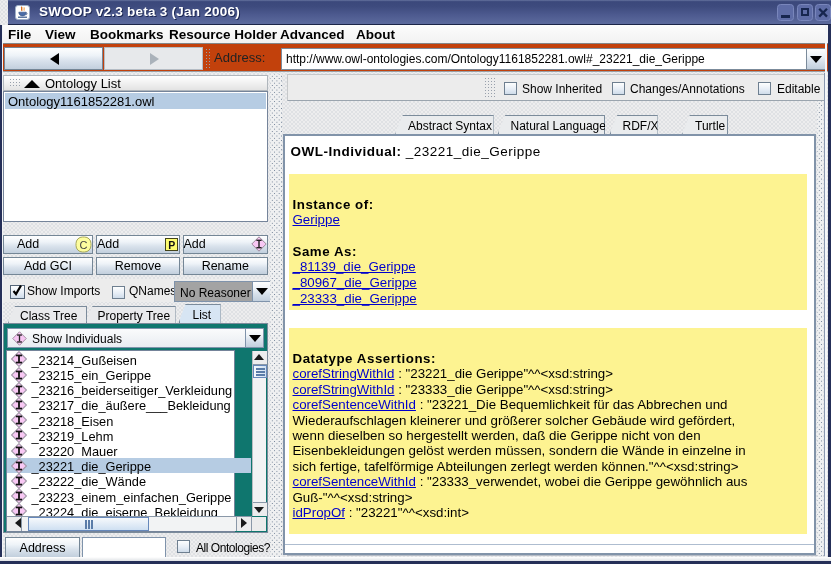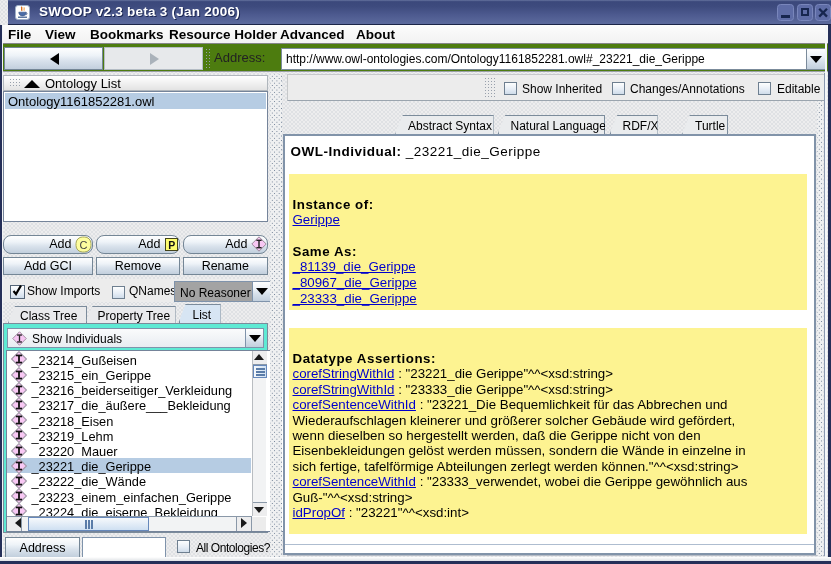--- a/index.html
+++ b/index.html
@@ -17,21 +17,21 @@
 .cb{box-sizing:border-box;width:13px;height:13px;border:1px solid #6e7f90;background:linear-gradient(180deg,#fdfefe 0%,#e7eef6 55%,#cfdcea 100%);}
 a,.lnk{color:#0000cc;text-decoration:underline;}
 .ytext{font-size:13.3px;line-height:15.3px;white-space:nowrap;}
 .yb{font-weight:bold;letter-spacing:0.55px;}
 .dots{background-image:radial-gradient(#98a0ac 40%,transparent 46%);background-size:3px 3px;background-position:0 0;background-color:transparent;}
 .tri-dn{width:0;height:0;border-left:6px solid transparent;border-right:6px solid transparent;border-top:7px solid #000;}
 .tri-l{width:0;height:0;border-top:6.5px solid transparent;border-bottom:6.5px solid transparent;border-right:9px solid #000;}
 .tri-r{width:0;height:0;border-top:6.5px solid transparent;border-bottom:6.5px solid transparent;border-left:9px solid #000;}
 .row{left:0;width:244px;height:15.2px;}
 .row.sel{background:#b6cce3;}
-.bflex{display:flex;align-items:center;justify-content:flex-end;font-size:12.5px;border-radius:8px;}
+.bflex{display:flex;align-items:center;justify-content:space-between;font-size:12.5px;}
 .rtxt{position:absolute;left:25px;top:1.5px;font-size:12.8px;white-space:nowrap;}
 .dic{position:absolute;left:4px;top:0px;}
 .vthumb{background:linear-gradient(90deg,#f6f9fc,#cfe0f2);border:1px solid #6688bb;box-sizing:border-box;}
 .hthumb{background:linear-gradient(180deg,#f6f9fc,#cfe0f2);border:1px solid #6688bb;box-sizing:border-box;}
 .grip{background-color:#eff0f1;background-image:radial-gradient(#6c7c92 16%,transparent 28%),radial-gradient(#6c7c92 16%,transparent 28%);background-size:4.6px 4.6px;background-position:0 0,2.3px 2.3px;}
 </style></head>
 <body>
 
 <div class="ab" id="titlebar" style="left:0;top:0;width:831px;height:25px;background:linear-gradient(180deg,#66749f 0%,#3b487b 7%,#3e4b7e 28%,#4d5a8f 62%,#5c6a9d 100%);border-bottom:1px solid #1b2447;box-sizing:border-box;margin-left:8px;">
   <svg class="ab" style="left:7px;top:5px" width="15" height="15" viewBox="0 0 15 15">
@@ -58,21 +58,21 @@
 
 <div class="ab" id="menubar" style="left:2px;top:25px;width:827px;height:19px;background:linear-gradient(180deg,#fcfcfc,#f2f2f2);border-bottom:1px solid #848688;box-sizing:border-box;">
   <div class="ab txt b" style="left:6px;top:2px;font-size:13.5px;">File</div>
   <div class="ab txt b" style="left:43px;top:2px;font-size:13.5px;">View</div>
   <div class="ab txt b" style="left:88px;top:2px;font-size:13.5px;">Bookmarks</div>
   <div class="ab txt b" style="left:167px;top:2px;font-size:13.5px;">Resource Holder</div>
   <div class="ab txt b" style="left:278px;top:2px;font-size:13.5px;">Advanced</div>
   <div class="ab txt b" style="left:354px;top:2px;font-size:13.5px;">About</div>
 </div>
 
-<div class="ab" id="toolbar" style="left:2px;top:44px;width:827px;height:28px;background:#4d7c0f;border-bottom:1px solid #9aa0a6;box-sizing:border-box;">
+<div class="ab" id="toolbar" style="left:2px;top:44px;width:827px;height:28px;background:#c2410c;border-bottom:1px solid #9aa0a6;box-sizing:border-box;">
   <div class="ab btn" style="left:2px;top:3px;width:99px;height:23px;">
     <div class="ab tri-l" style="left:45px;top:4.5px;border-right-color:#000;"></div>
   </div>
   <div class="ab" style="left:101.5px;top:3px;width:99px;height:23px;background:#e7e9eb;border:1px solid #b4bcc4;box-sizing:border-box;">
     <div class="ab tri-r" style="left:45px;top:4.5px;border-left-color:#aab2ba;"></div>
   </div>
   <div class="ab dots" style="left:203px;top:4px;width:6px;height:21px;"></div>
   <div class="ab txt" style="left:212px;top:6px;font-size:13px;color:#222;">Address:</div>
   <div class="ab" style="left:279px;top:3.5px;width:545px;height:22px;border:1px solid #7b8b9b;background:#fff;box-sizing:border-box;">
     <div class="ab txt" style="left:4px;top:3px;font-size:12px;">http://www.owl-ontologies.com/Ontology1161852281.owl#_23221_die_Gerippe</div>
@@ -148,36 +148,36 @@
     <div class="ab txt" style="left:11px;top:2px;font-size:12px;">Class Tree</div>
   </div>
   <div class="ab" style="left:82.5px;top:0;width:90px;height:17px;background:#e9eaec;border:1px solid #7b8b9b;border-bottom:none;clip-path:polygon(7px 0,100% 0,100% 100%,0 100%);box-sizing:border-box;">
     <div class="ab txt" style="left:11px;top:2px;font-size:12px;">Property Tree</div>
   </div>
   <div class="ab" style="left:175.5px;top:-2px;width:42px;height:19px;background:#d7e5f3;border:1px solid #7b8b9b;border-bottom:none;clip-path:polygon(7px 0,100% 0,100% 100%,0 100%);box-sizing:border-box;">
     <div class="ab txt" style="left:13px;top:3px;font-size:12px;">List</div>
   </div>
 </div>
 
-<div class="ab" id="lpanel" style="left:3px;top:322.5px;width:265px;height:210px;background:#5eead4;border:1px solid #7b8b9b;box-sizing:border-box;">
+<div class="ab" id="lpanel" style="left:3px;top:322.5px;width:265px;height:210px;background:#0f766e;border:1px solid #7b8b9b;box-sizing:border-box;">
 
   <div class="ab" style="left:3px;top:4px;width:257px;height:20.5px;border:1px solid #7f93ab;background:linear-gradient(180deg,#fafbfc,#e8ecf1);box-sizing:border-box;">
     <svg class="ab" style="left:4px;top:2px" width="15" height="15" viewBox="0 0 16 16">
         <polygon points="8,0.8 15.2,8 8,15.2 0.8,8" fill="#f7c7f3" stroke="#9a8a9a" stroke-width="1"></polygon>
         <rect x="5.4" y="3.6" width="5.2" height="1.4" fill="#222"></rect>
         <rect x="7.3" y="4.6" width="1.4" height="6.4" fill="#222"></rect>
         <rect x="5.4" y="11" width="5.2" height="1.4" fill="#222"></rect>
       </svg>
     <div class="ab txt" style="left:24px;top:3px;font-size:12px;">Show Individuals</div>
     <div class="ab btn" style="right:0;top:0;width:18px;height:18.5px;border:none;border-left:1px solid #7f93ab;">
       <div class="ab tri-dn" style="left:2.5px;top:6px;"></div>
     </div>
   </div>
 
-  <div class="ab" style="left:1.5px;top:26px;width:279px;height:182px;border:1px solid #75849a;background:#fff;box-sizing:border-box;" id="indlist">
+  <div class="ab" style="left:1.5px;top:26px;width:229px;height:182px;border:1px solid #75849a;background:#fff;box-sizing:border-box;" id="indlist">
 
     <div class="ab row" style="top:0.8px;">
         <svg class="dic" width="16" height="16" viewBox="0 0 16 16">
           <polygon points="8,0.6 15.4,8 8,15.4 0.6,8" fill="#f8c8f4" stroke="#a49aaa" stroke-width="1.1"></polygon>
           <rect x="4.9" y="3.6" width="6.2" height="1.7" fill="#111"></rect>
           <rect x="7.1" y="4.7" width="1.8" height="6.2" fill="#111"></rect>
           <rect x="4.9" y="10.7" width="6.2" height="1.7" fill="#111"></rect>
         </svg>
         <span class="rtxt">_23214_Gußeisen</span>
       </div>

